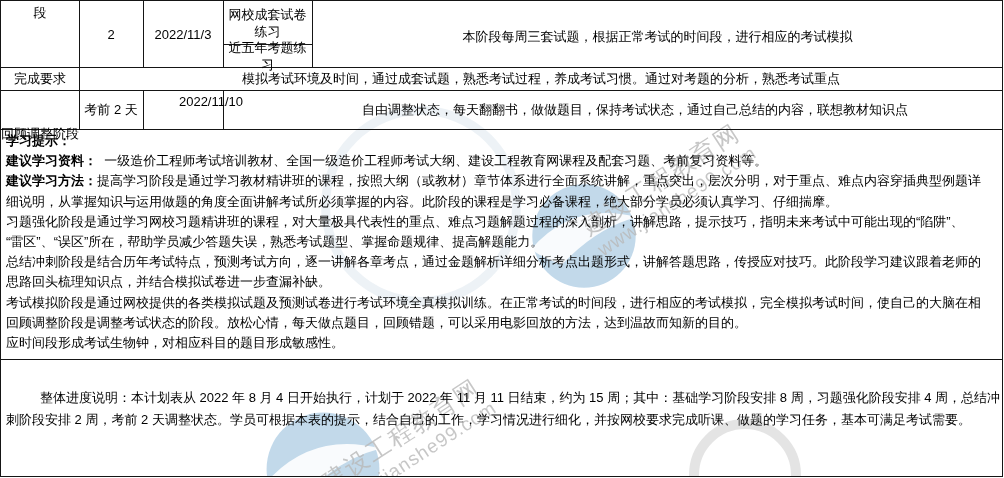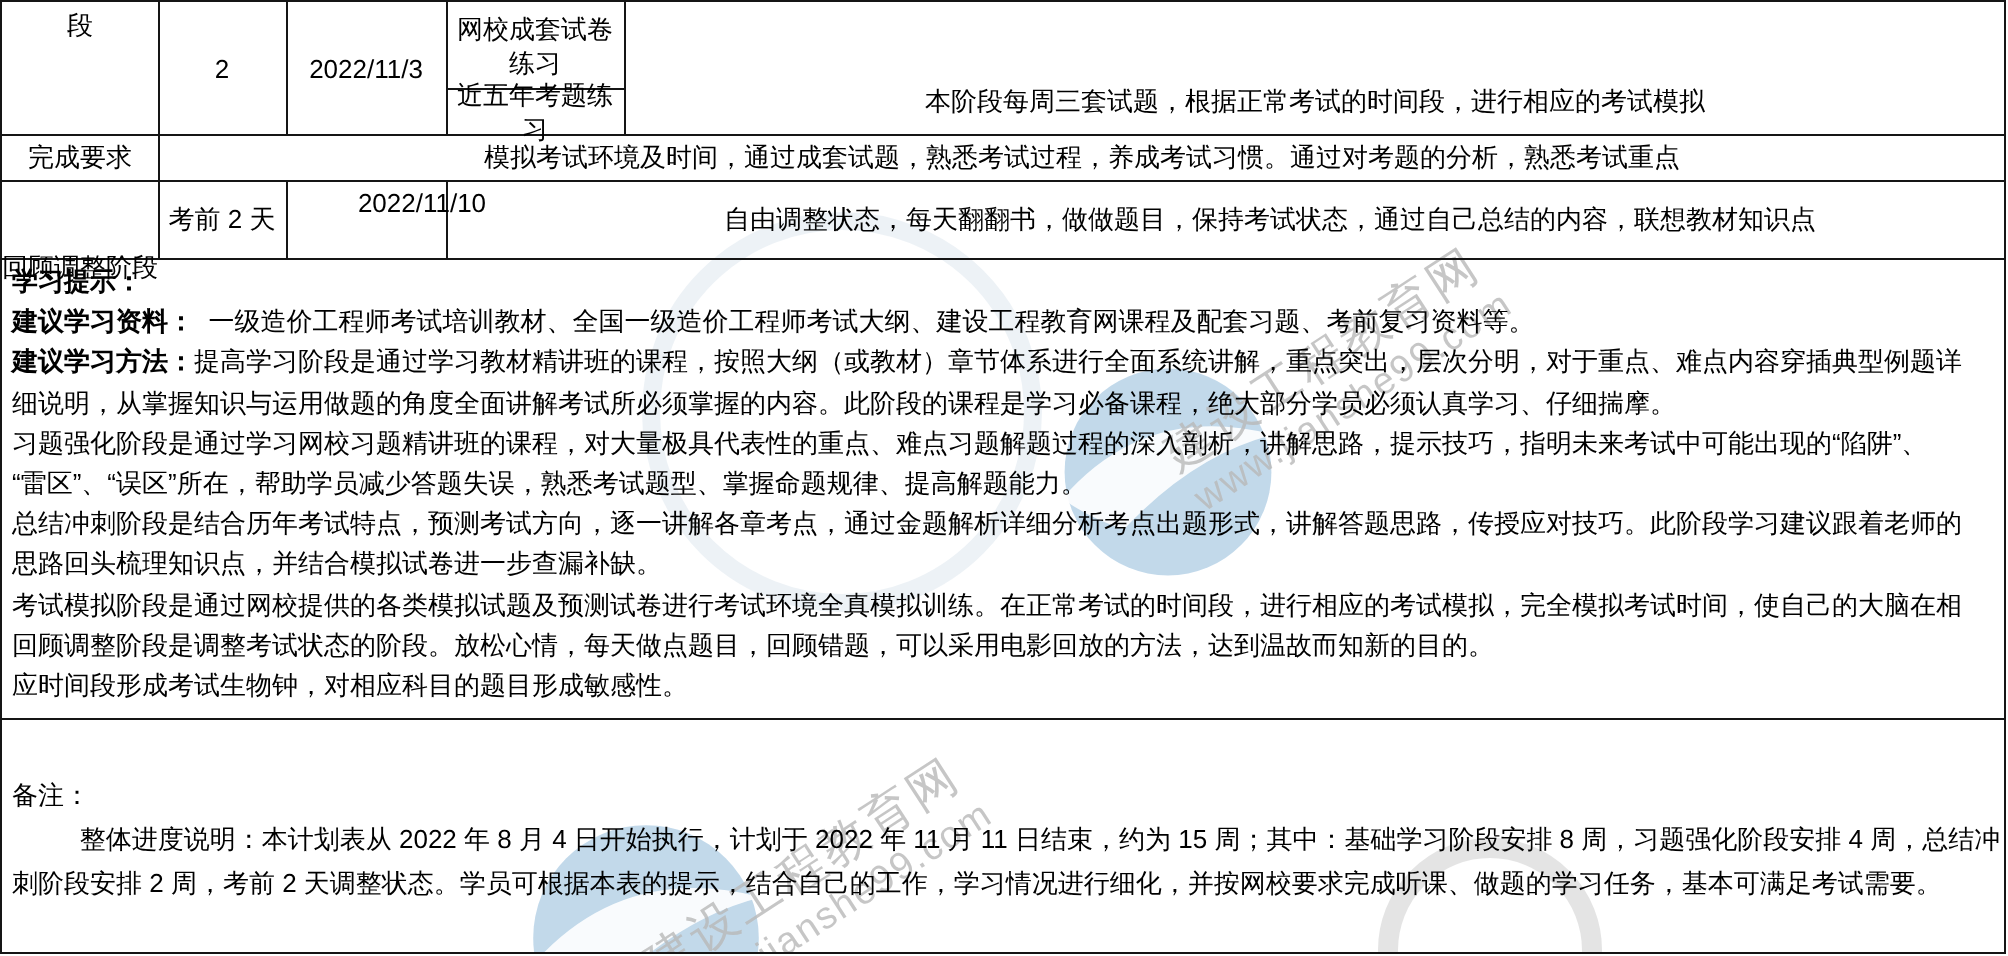--- a/index.html
+++ b/index.html
@@ -77,21 +77,21 @@
   <div class="vline" style="left:142px; top:89px;  height:39px;"></div>
   <div class="vline" style="left:222px; top:0;     height:66px;"></div>
   <div class="vline" style="left:222px; top:89px;  height:39px;"></div>
   <div class="vline" style="left:311px; top:0;     height:66px;"></div>
 
   <div class="cell top" style="left:0;     top:0;    width:78px;  height:66px;">段</div>
   <div class="cell" style="left:78px;  top:0;    width:64px;  height:66px;">2</div>
   <div class="cell" style="left:142px; top:0;    width:80px;  height:66px;">2022/11/3</div>
   <div class="cell wrap" style="left:222px; top:0;    width:89px;  height:43px;">网校成套试卷练习</div>
   <div class="cell wrap" style="left:222px; top:43px; width:89px;  height:23px;">近五年考题练习</div>
-  <div class="cell" style="left:311px; top:16px;    width:691px; height:66px;">本阶段每周三套试题，根据正常考试的时间段，进行相应的考试模拟</div>
+  <div class="cell" style="left:311px; top:2px;    width:691px; height:66px;">本阶段每周三套试题，根据正常考试的时间段，进行相应的考试模拟</div>
 
   <div class="cell" style="left:0;     top:66px; width:78px;  height:23px;">完成要求</div>
   <div class="cell" style="left:78px;  top:66px; width:924px; height:23px;">模拟考试环境及时间，通过成套试题，熟悉考试过程，养成考试习惯。通过对考题的分析，熟悉考试重点</div>
 
   <div class="cell wrap" style="left:0;     top:89px; width:78px;  height:39px; line-height:18px;margin-top:24px;">回顾调整阶段</div>
   <div class="cell" style="left:78px;  top:89px; width:64px;  height:39px;">考前 2 天</div>
   <div class="cell" style="left:142px; top:81px; width:80px;  height:39px;margin-left:28px;">2022/11/10</div>
   <div class="cell" style="left:222px; top:89px; width:824px; height:39px;">自由调整状态，每天翻翻书，做做题目，保持考试状态，通过自己总结的内容，联想教材知识点</div>
 
   <div class="tips">
@@ -102,18 +102,17 @@
     <div class="tline">习题强化阶段是通过学习网校习题精讲班的课程，对大量极具代表性的重点、难点习题解题过程的深入剖析，讲解思路，提示技巧，指明未来考试中可能出现的“陷阱”、</div>
     <div class="tline">“雷区”、“误区”所在，帮助学员减少答题失误，熟悉考试题型、掌握命题规律、提高解题能力。</div>
     <div class="tline">总结冲刺阶段是结合历年考试特点，预测考试方向，逐一讲解各章考点，通过金题解析详细分析考点出题形式，讲解答题思路，传授应对技巧。此阶段学习建议跟着老师的</div>
     <div class="tline">思路回头梳理知识点，并结合模拟试卷进一步查漏补缺。</div>
     <div class="tline">考试模拟阶段是通过网校提供的各类模拟试题及预测试卷进行考试环境全真模拟训练。在正常考试的时间段，进行相应的考试模拟，完全模拟考试时间，使自己的大脑在相</div>
     <div class="tline">回顾调整阶段是调整考试状态的阶段。放松心情，每天做点题目，回顾错题，可以采用电影回放的方法，达到温故而知新的目的。</div>
     <div class="tline">应时间段形成考试生物钟，对相应科目的题目形成敏感性。</div>
   </div>
 
   <div class="notes">
-    <div class="nline">备注：</div>
     <div class="nline indent">整体进度说明：本计划表从 2022 年 8 月 4 日开始执行，计划于 2022 年 11 月 11 日结束，约为 15 周；其中：基础学习阶段安排 8 周，习题强化阶段安排 4 周，总结冲</div>
     <div class="nline">刺阶段安排 2 周，考前 2 天调整状态。学员可根据本表的提示，结合自己的工作，学习情况进行细化，并按网校要求完成听课、做题的学习任务，基本可满足考试需要。</div>
   </div>
 
 </div>
 
 </body></html>

